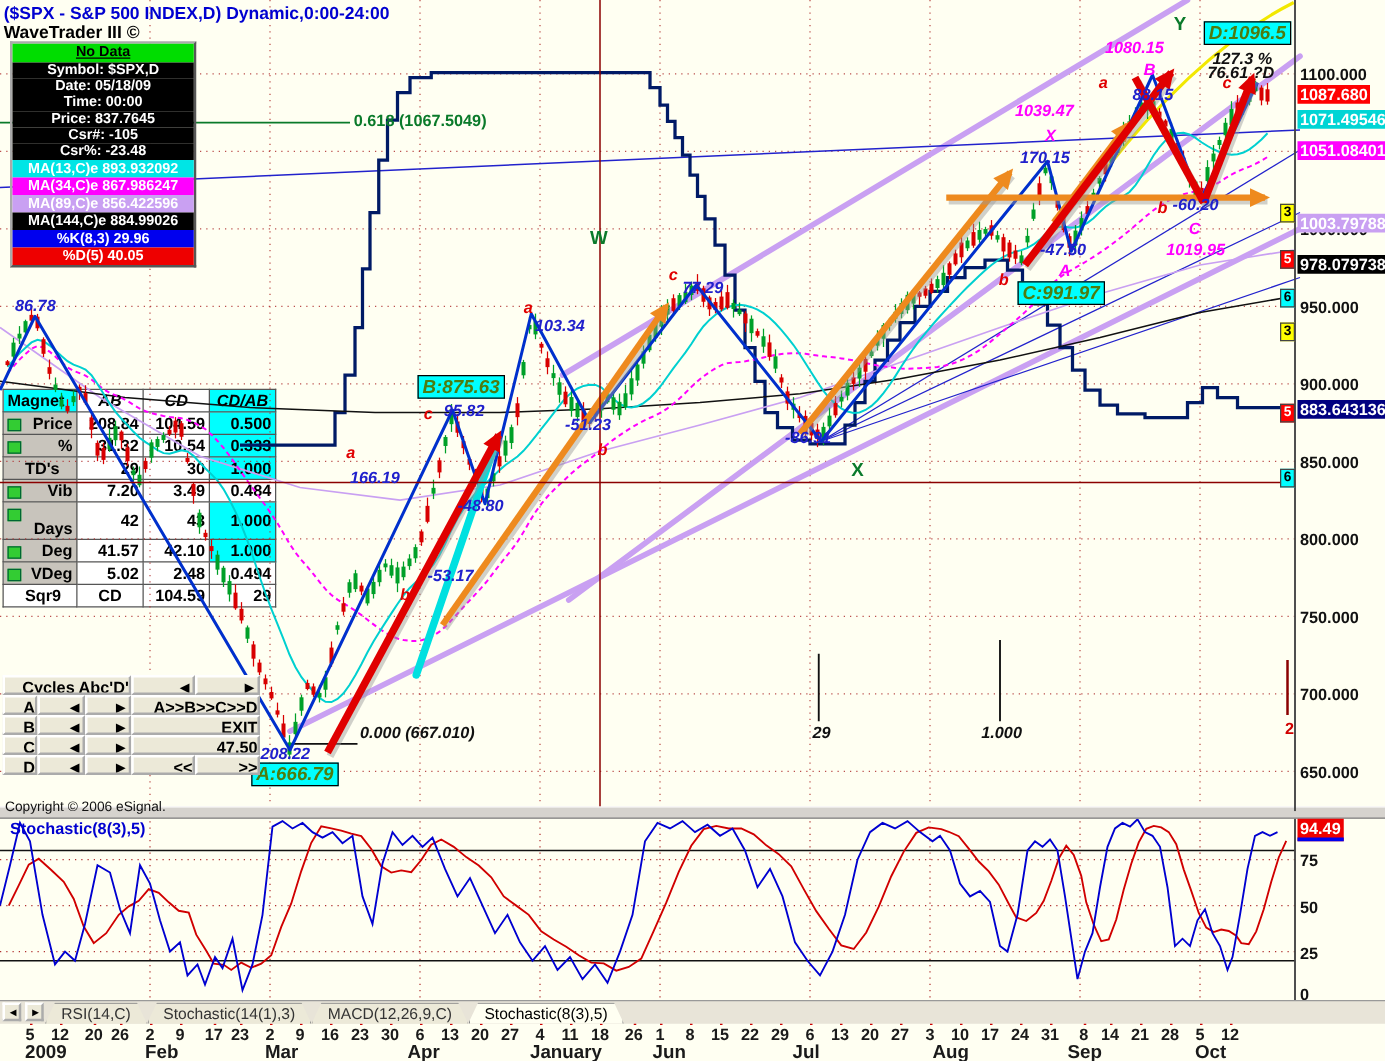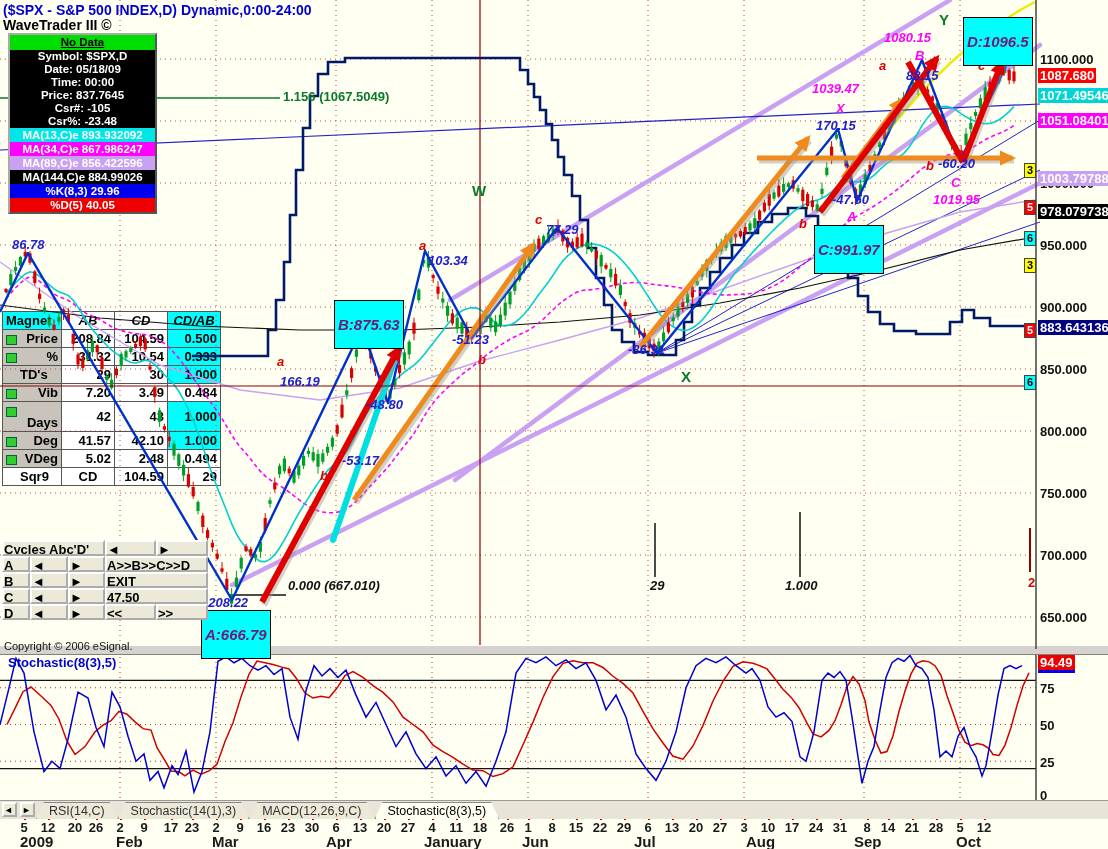--- a/index.html
+++ b/index.html
@@ -14,34 +14,34 @@
   #info-panel .row{height:13px;line-height:13px;text-align:center;white-space:nowrap;overflow:hidden;}
   
   .ann{position:absolute;white-space:nowrap;font-weight:bold;font-style:italic;font-size:13px;z-index:22;}
   .ann.blue{color:#2020CC;}
   .ann.red{color:#E00000;}
   .ann.mag{color:#FF00FF;}
   .ann.grn{color:#0A7A2A;font-style:normal;font-size:15px;}
   .ann.blk{color:#111;}
   .ann.fib{color:#0A7A2A;font-style:normal;}
   .ann.red2{color:#D00000;font-style:normal;}
-  .ann.cyanbox{background:#00FFFF;border:1px solid #000;color:#701a75;font-size:15px;
-               padding:15px 3px;line-height:17px;z-index:23;}
+  .ann.cyanbox{background:#00FFFF;border:1px solid #000;color:#4d7c0f;font-size:15px;
+               padding:0 3px;line-height:17px;z-index:23;}
   
   #magnet{left:2px;top:311px;z-index:5;border-collapse:collapse;font-size:13px;font-weight:bold;}
   #magnet td{border:1px solid #555;padding:0 3px;height:17px;line-height:17px;}
   #magnet td.lab{background:#C8C4BC;width:52px;}
   #magnet td.num{background:#fff;text-align:right;width:46px;}
   #magnet td.hl{background:#00FFFF;}
   #magnet td.hdr{background:#fff;text-align:center;font-style:italic;}
   #magnet td.mag-hdr{background:#00FFFF;font-style:normal;}
   .gsq{display:inline-block;width:9px;height:8px;background:#33CC33;border:1px solid #063;margin-right:2px;vertical-align:middle;}
   
   #cycles{left:2px;top:540px;width:208px;z-index:30;font-size:13px;font-weight:bold;}
-  .cbtn{background:#ECE9D8;border:2px outset #fff;text-align:left;height:16px;line-height:15px;
+  .cbtn{background:#ECE9D8;border:2px outset #fff;text-align:right;height:16px;line-height:15px;
         display:inline-block;box-sizing:border-box;vertical-align:top;overflow:hidden;}
   #copyright{left:4px;top:640px;font-size:11px;color:#111;z-index:30;}
   
   .yax{position:absolute;left:1040px;font-size:13px;font-weight:bold;color:#111;white-space:nowrap;z-index:12;}
   .ybox{position:absolute;left:1038px;font-size:13px;font-weight:bold;color:#fff;padding:0 2px;
         line-height:15px;white-space:nowrap;z-index:13;}
   .badge{position:absolute;left:1024px;width:10px;height:13px;font-size:11px;font-weight:bold;
          text-align:center;line-height:13px;border:1px solid #444;z-index:13;}
   
   #splitter{left:0;top:645px;width:1108px;height:8px;background:#D6D3CE;
@@ -647,21 +647,21 @@
       <div class="ann mag" style="left: 812px; top: 81px;">1039.47</div>
       <div class="ann mag" style="left: 933px; top: 192px;">1019.95</div>
       <div class="ann grn" style="left: 472px; top: 182px;">W</div>
       <div class="ann grn" style="left: 681px; top: 368px;">X</div>
       <div class="ann grn" style="left: 939px; top: 11px;">Y</div>
       <div class="ann blk" style="left: 288px; top: 578px;">0.000 (667.010)</div>
       <div class="ann blk" style="left: 970px; top: 39px;">127.3 %</div>
       <div class="ann blk" style="left: 966px; top: 50px;">76.61 ?D</div>
       <div class="ann blk" style="left: 650px; top: 578px;">29</div>
       <div class="ann blk" style="left: 785px; top: 578px;">1.000</div>
-      <div class="ann fib" style="left: 283px; top: 89px;">1.156 (1067.5049)</div>
+      <div class="ann fib" style="left: 283px; top: 89px;">0.618 (1067.5049)</div>
       <div class="ann red2" style="left: 1028px; top: 575px;">2</div>
       <div class="ann cyanbox" style="left: 334px; top: 300px;">B:875.63</div>
       <div class="ann cyanbox" style="left: 814px; top: 225px;">C:991.97</div>
       <div class="ann cyanbox" style="left: 201px; top: 610px;">A:666.79</div>
       <div class="ann cyanbox" style="left: 963px; top: 17px;">D:1096.5</div>
     </div>
 
   <div class="abs" id="info-panel">
       <div class="row" style="background:#00DD00;height:15px;line-height:15px;color:#000;text-decoration:underline;">No Data</div>
       <div class="row" style="background:#000;color:#fff;">Symbol: $SPX,D</div>

